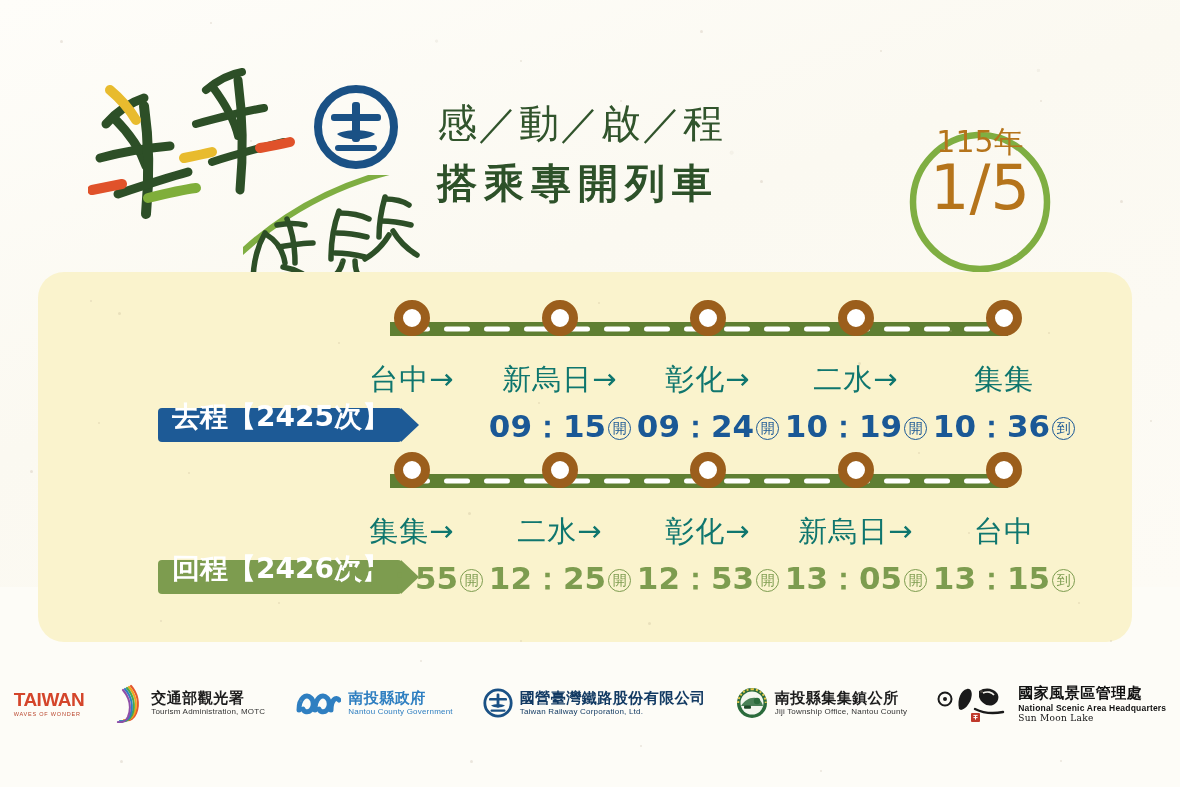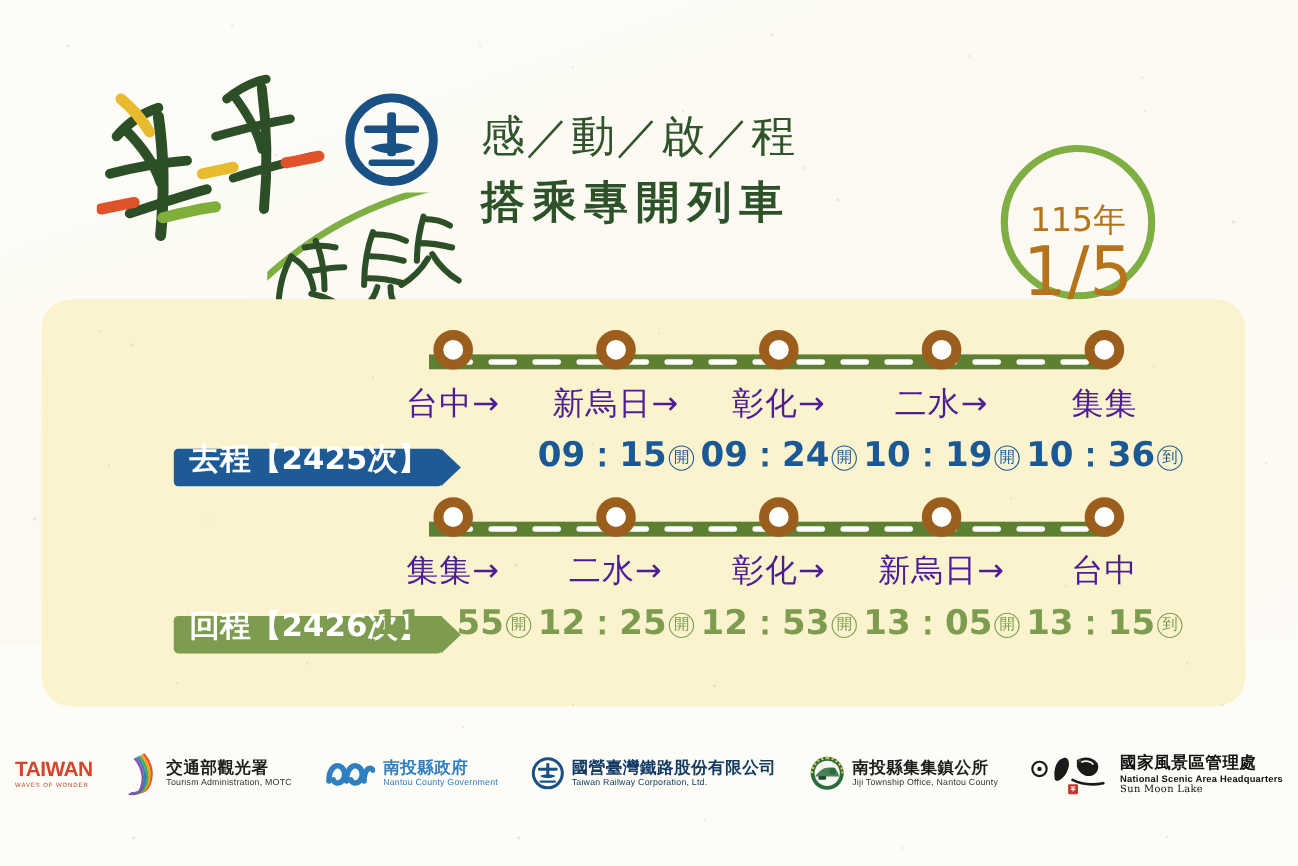--- a/index.html
+++ b/index.html
@@ -85,21 +85,21 @@
     left: 905px; top: 127px;
     width: 150px; height: 150px;
   }
   .date-ring { position: absolute; inset: 0; }
   .date-text {
     position: absolute;
     inset: 0;
     display: flex;
     flex-direction: column;
     align-items: center;
-    justify-content: flex-end;
+    justify-content: flex-start;
     color: #b5741b;
     font-family: "DejaVu Sans", "Liberation Sans", sans-serif;
   }
   .date-year { font-size: 30px; line-height: 1; margin-bottom: 2px; }
   .date-day  { font-size: 62px; line-height: .95; font-weight: 400; }
 
   
   .panel {
     position: absolute;
     left: 38px; top: 272px;
@@ -137,23 +137,23 @@
     width: 36px; height: 36px;
     margin: 0 auto;
     border-radius: 50%;
     background: #fff;
     border: 9px solid #9b5e1c;
     position: relative;
     z-index: 2;
   }
 
   .st-name {
-    margin-top: 11px;
+    margin-top: 24px;
     font-size: 29px;
-    color: #4c1d95;
+    color: #0f766e;
     letter-spacing: 1px;
     font-family: "DejaVu Sans", "Liberation Sans", sans-serif;
     white-space: nowrap;
   }
 
   .st-time {
     margin-top: 6px;
     font-size: 31px;
     font-weight: bold;
     letter-spacing: 0px;

